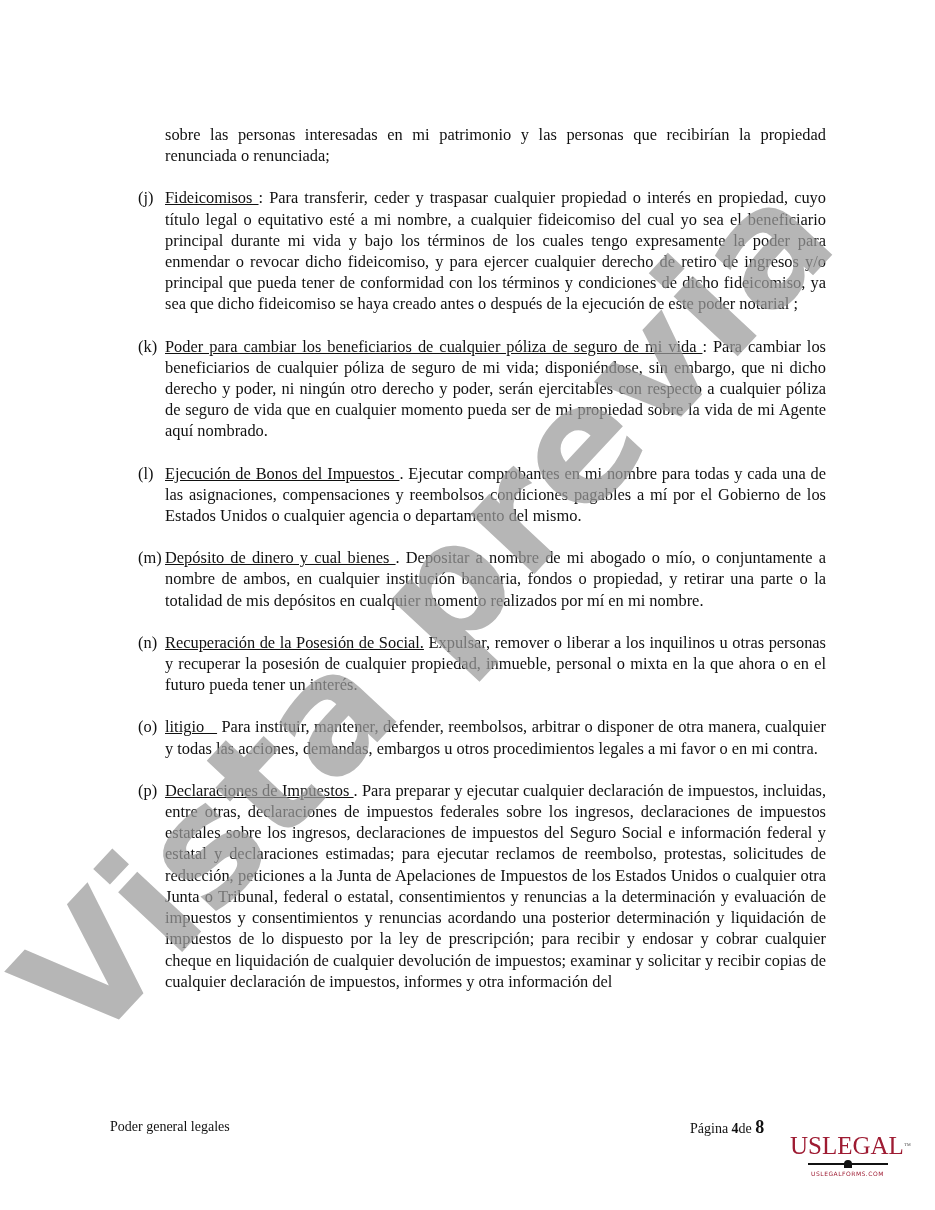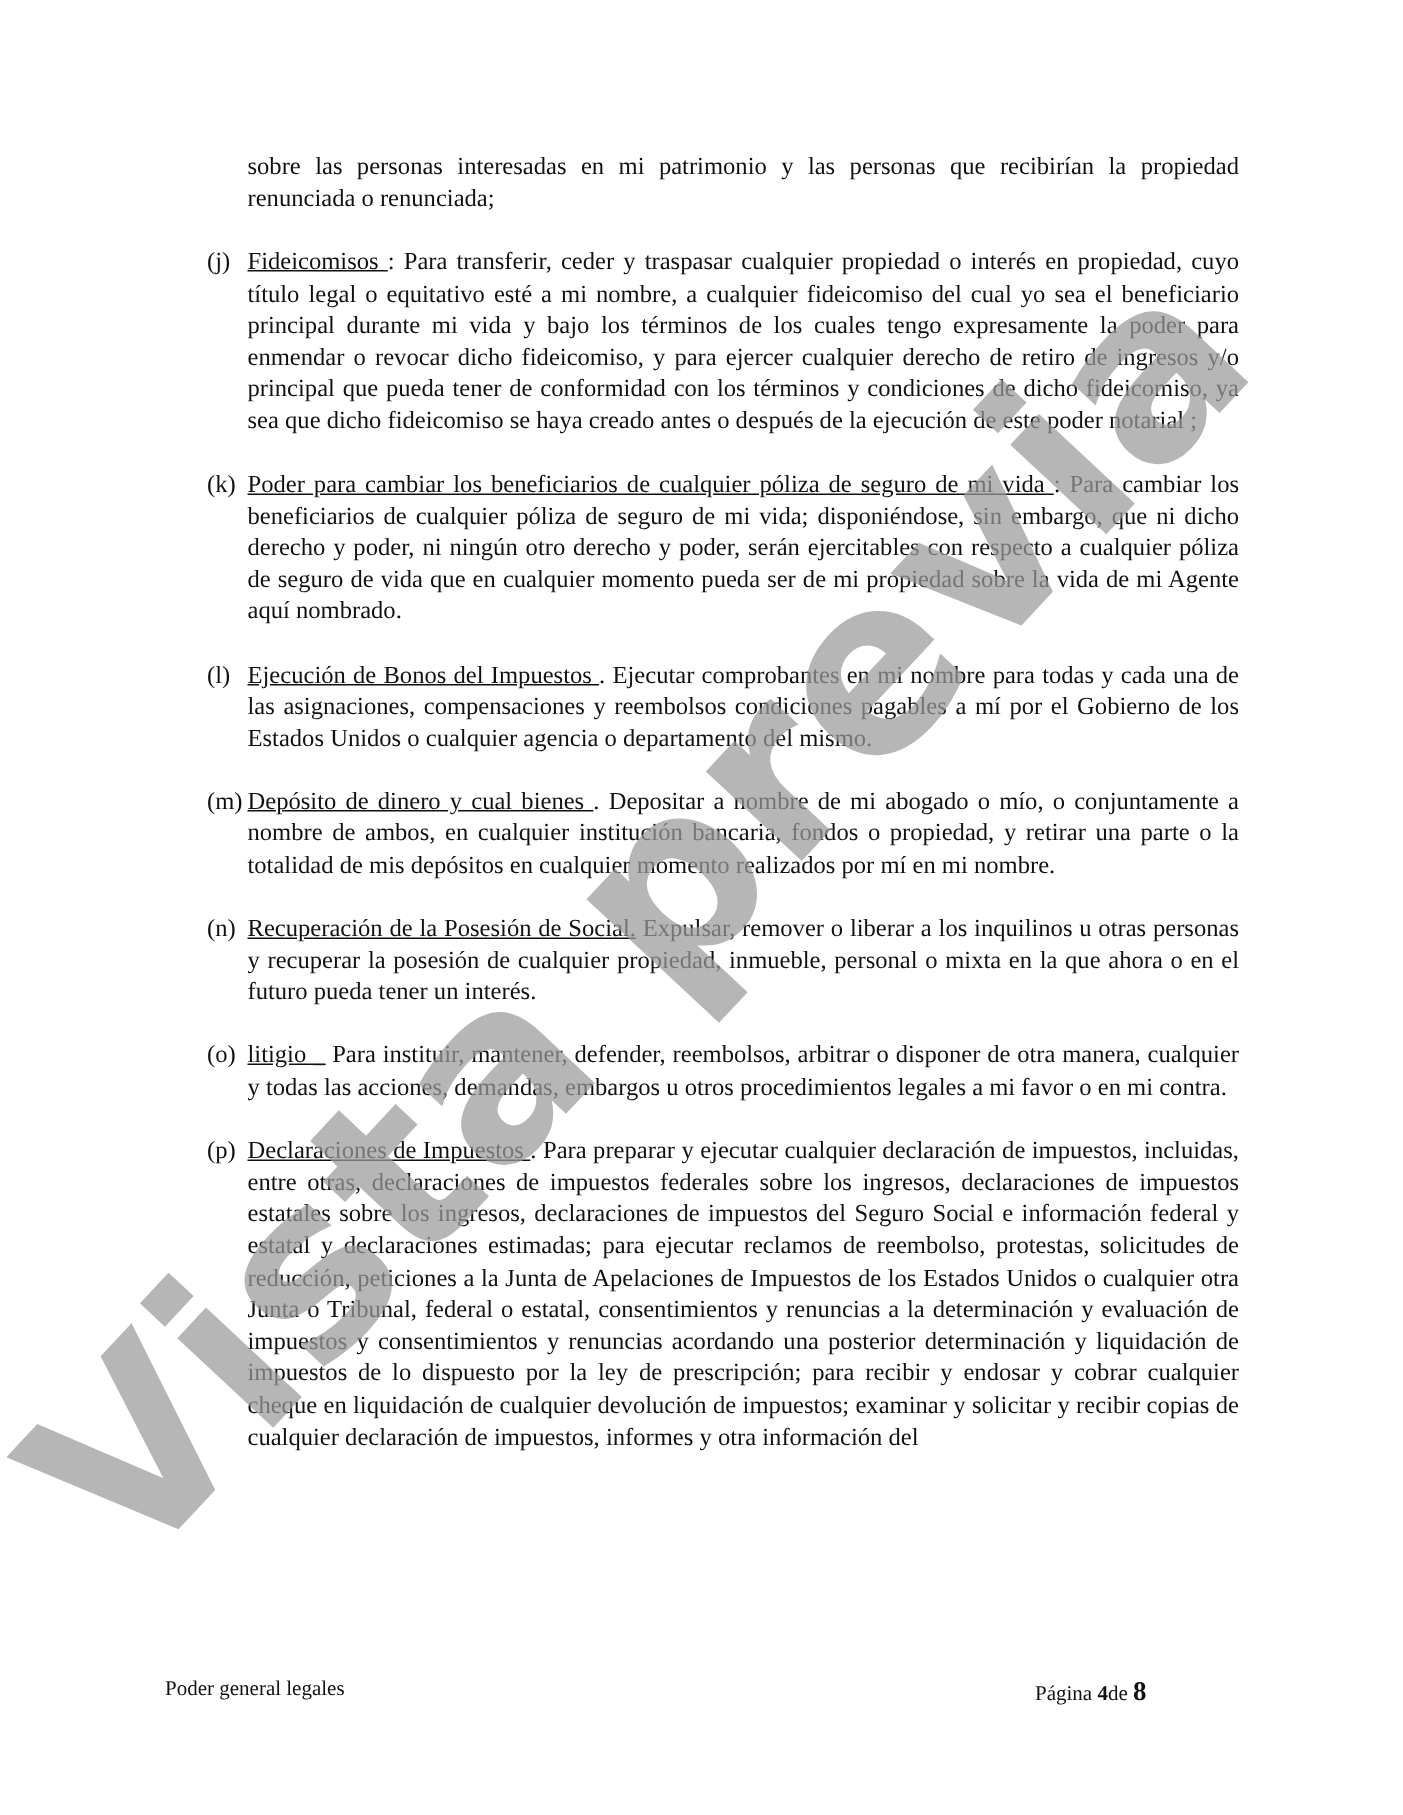--- a/index.html
+++ b/index.html
@@ -1,19 +1,19 @@
 <!DOCTYPE html>
 <html><head>
 <meta charset="utf-8">
 <style>
   html, body { margin: 0; padding: 0; background: #ffffff; }
   body { width: 935px; height: 1210px; position: relative; overflow: hidden;
          font-family: "Liberation Serif", serif; color: #111; }
   .page { position: absolute; left: 0; top: 0; width: 935px; height: 1210px; }
-  .content { position: absolute; left: 138px; top: 100px; width: 688px; font-size: 16.4px; line-height: 21.2px; }
+  .content { position: absolute; left: 138px; top: 124px; width: 688px; font-size: 16.4px; line-height: 21.2px; }
   .para { display: flex; margin-bottom: 21px; }
   .para .lbl { width: 27px; flex: 0 0 27px; }
   .para .body { flex: 1; text-align: justify; }
   .cont { margin-left: 27px; text-align: justify; margin-bottom: 21px; }
   .u { text-decoration: underline; }
   .footer-left { position: absolute; left: 110px; top: 1119px; font-size: 14px; }
   .footer-right { position: absolute; left: 690px; top: 1117px; font-size: 14px; }
   .footer-right .big { font-size: 18px; font-weight: bold; }
   .logo { position: absolute; left: 790px; top: 1134px; width: 115px; height: 50px; text-align: center; }
   .logo .brand { color: #9e1b32; font-size: 25px; letter-spacing: 0px; line-height: 24px; }
@@ -67,15 +67,20 @@
       <span class="lbl">(p)</span>
       <span class="body"><span class="u">Declaraciones de Impuestos </span><span>. Para preparar y ejecutar cualquier declaración de impuestos, incluidas, entre otras, declaraciones de impuestos federales sobre los ingresos, declaraciones de impuestos estatales sobre los ingresos, declaraciones de impuestos del Seguro Social e información federal y estatal y declaraciones estimadas; para ejecutar reclamos de reembolso, protestas, solicitudes de reducción, peticiones a la Junta de Apelaciones de Impuestos de los Estados Unidos o cualquier otra Junta o Tribunal, federal o estatal, consentimientos y renuncias a la determinación y evaluación de impuestos y consentimientos y renuncias acordando una posterior determinación y liquidación de impuestos de lo dispuesto por la ley de prescripción; para recibir y endosar y cobrar cualquier cheque en liquidación de cualquier devolución de impuestos; examinar y solicitar y recibir copias de cualquier declaración de impuestos, informes y otra información del</span></span>
     </div>
   </div>
 
   <div class="footer-left">Poder general legales</div>
   <div class="footer-right">
     <span>Página </span><b>4</b><span>de </span><span class="big">8</span>
   </div>
 
+  <div class="logo">
+    <div class="brand"><span>USLEGAL</span><span class="tm">™</span></div>
+    <div class="wing"></div>
+    <div class="url">USLEGALFORMS.COM</div>
+  </div>
 
   <div class="watermark">Vista previa</div>
 </div>
 
 </body></html>

